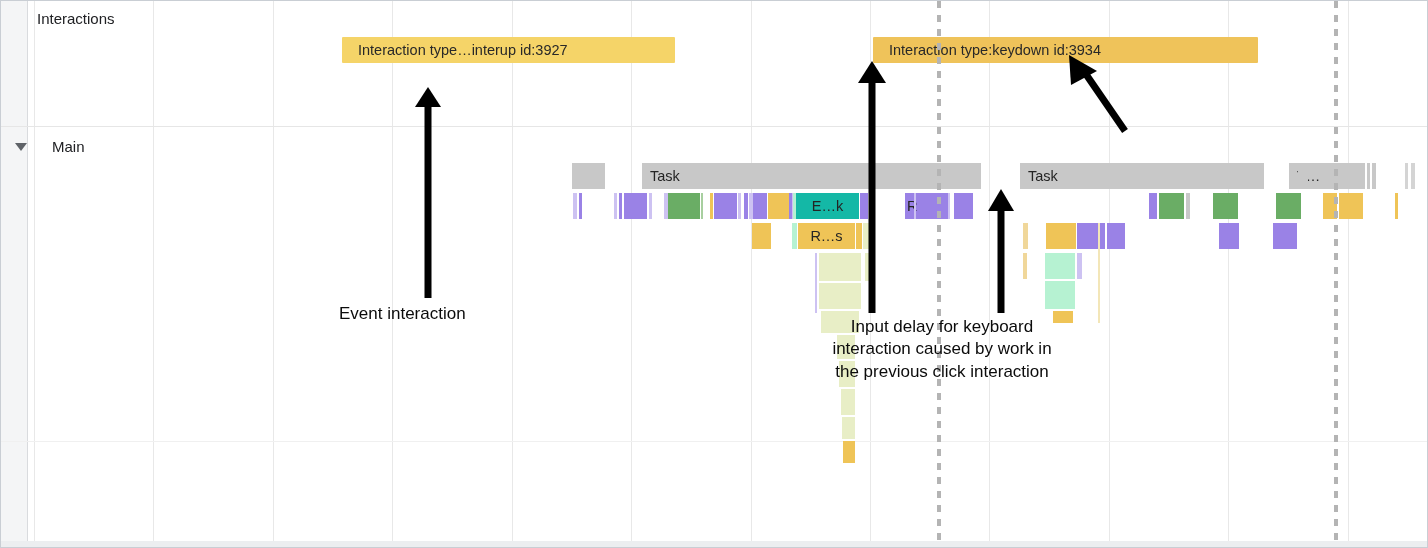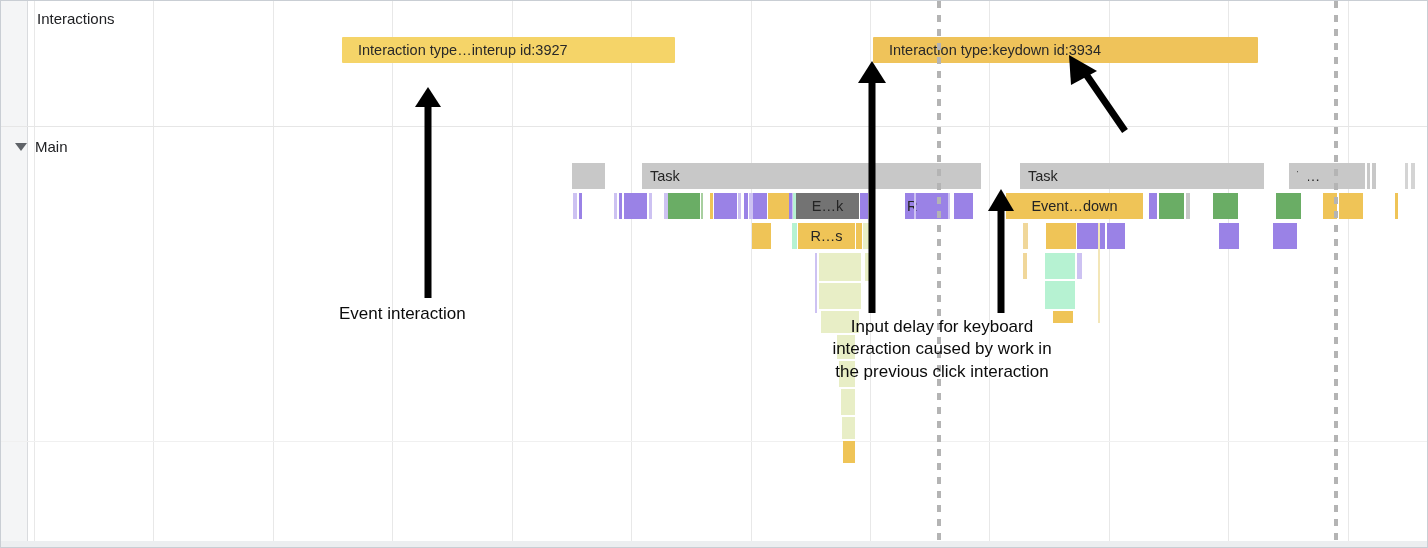--- a/index.html
+++ b/index.html
@@ -60,21 +60,21 @@
   <div class="vgrid" style="left:1108px"></div>
   <div class="vgrid" style="left:1227px"></div>
   <div class="vgrid" style="left:1347px"></div>
 
   <div class="hdiv" style="top:125px"></div>
   <div class="hdiv" style="top:440px;background:#f0f0f0"></div>
 
   <div class="tracklabel" style="left:36px;top:9px">Interactions</div>
 
   <div class="tri" style="left:14px;top:142px"></div>
-  <div class="tracklabel" style="left:34px;top:137px">Main</div>
+  <div class="tracklabel" style="left:51px;top:137px">Main</div>
 
   <div class="ibar" style="left:341px;top:36px;width:333px;height:26px;background:#f5d468">
     <span>Interaction type…interup id:3927</span>
   </div>
 
 
   <div class="ibar" style="left:872px;top:36px;width:385px;height:26px;background:#efc35a">
     <span>Interaction type:keydown id:3934</span>
   </div>
 
@@ -109,34 +109,31 @@
   <div class="fblk" style="left:709px;top:192px;width:3px;height:26px;background:#efc457"></div>
   <div class="fblk" style="left:713px;top:192px;width:23px;height:26px;background:#9a82e6"></div>
   <div class="fblk" style="left:737px;top:192px;width:3px;height:26px;background:#cdc2f2"></div>
   <div class="fblk" style="left:743px;top:192px;width:4px;height:26px;background:#9a82e6"></div>
   <div class="fblk" style="left:748px;top:192px;width:4px;height:26px;background:#cdc2f2"></div>
   <div class="fblk" style="left:752px;top:192px;width:14px;height:26px;background:#9a82e6"></div>
   <div class="fblk" style="left:767px;top:192px;width:22px;height:26px;background:#efc457"></div>
   <div class="fblk" style="left:790px;top:192px;width:3px;height:26px;background:#cdc2f2"></div>
   <div class="fblk" style="left:788px;top:192px;width:3px;height:26px;background:#9a82e6"></div>
   <div class="fblk" style="left:792px;top:192px;width:9px;height:26px;background:#b6f2d2"></div>
-  <div class="fblk lbl" style="left:795px;top:192px;width:63px;height:26px;background:#737373">
+  <div class="fblk lbl" style="left:795px;top:192px;width:63px;height:26px;background:#14b8a6">
     <span>E…k</span>
   </div>
   <div class="fblk" style="left:859px;top:192px;width:8px;height:26px;background:#9a82e6"></div>
   <div class="fblk lblL" style="left:868px;top:192px;width:44px;height:26px;background:#9a82e6">
     <span style="padding-left:2px">R…</span>
   </div>
   <div class="fblk" style="left:913px;top:192px;width:2px;height:26px;background:#cdc2f2"></div>
   <div class="fblk" style="left:916px;top:192px;width:28px;height:26px;background:#9a82e6"></div>
   <div class="fblk" style="left:947px;top:192px;width:2px;height:26px;background:#cdc2f2"></div>
   <div class="fblk" style="left:953px;top:192px;width:19px;height:26px;background:#9a82e6"></div>
-  <div class="fblk lbl" style="left:1005px;top:192px;width:137px;height:26px;background:#efc457">
-    <span>Event…down</span>
-  </div>
   <div class="fblk" style="left:1148px;top:192px;width:8px;height:26px;background:#9a82e6"></div>
   <div class="fblk" style="left:1158px;top:192px;width:25px;height:26px;background:#6aad65"></div>
   <div class="fblk" style="left:1185px;top:192px;width:4px;height:26px;background:#c8c8c8"></div>
   <div class="fblk" style="left:1212px;top:192px;width:25px;height:26px;background:#6aad65"></div>
   <div class="fblk" style="left:1275px;top:192px;width:25px;height:26px;background:#6aad65"></div>
   <div class="fblk" style="left:1322px;top:192px;width:14px;height:26px;background:#efc457"></div>
   <div class="fblk" style="left:1338px;top:192px;width:24px;height:26px;background:#efc457"></div>
   <div class="fblk" style="left:1394px;top:192px;width:3px;height:26px;background:#efc457"></div>
 
   <div class="fblk" style="left:751px;top:222px;width:19px;height:26px;background:#efc457"></div>

